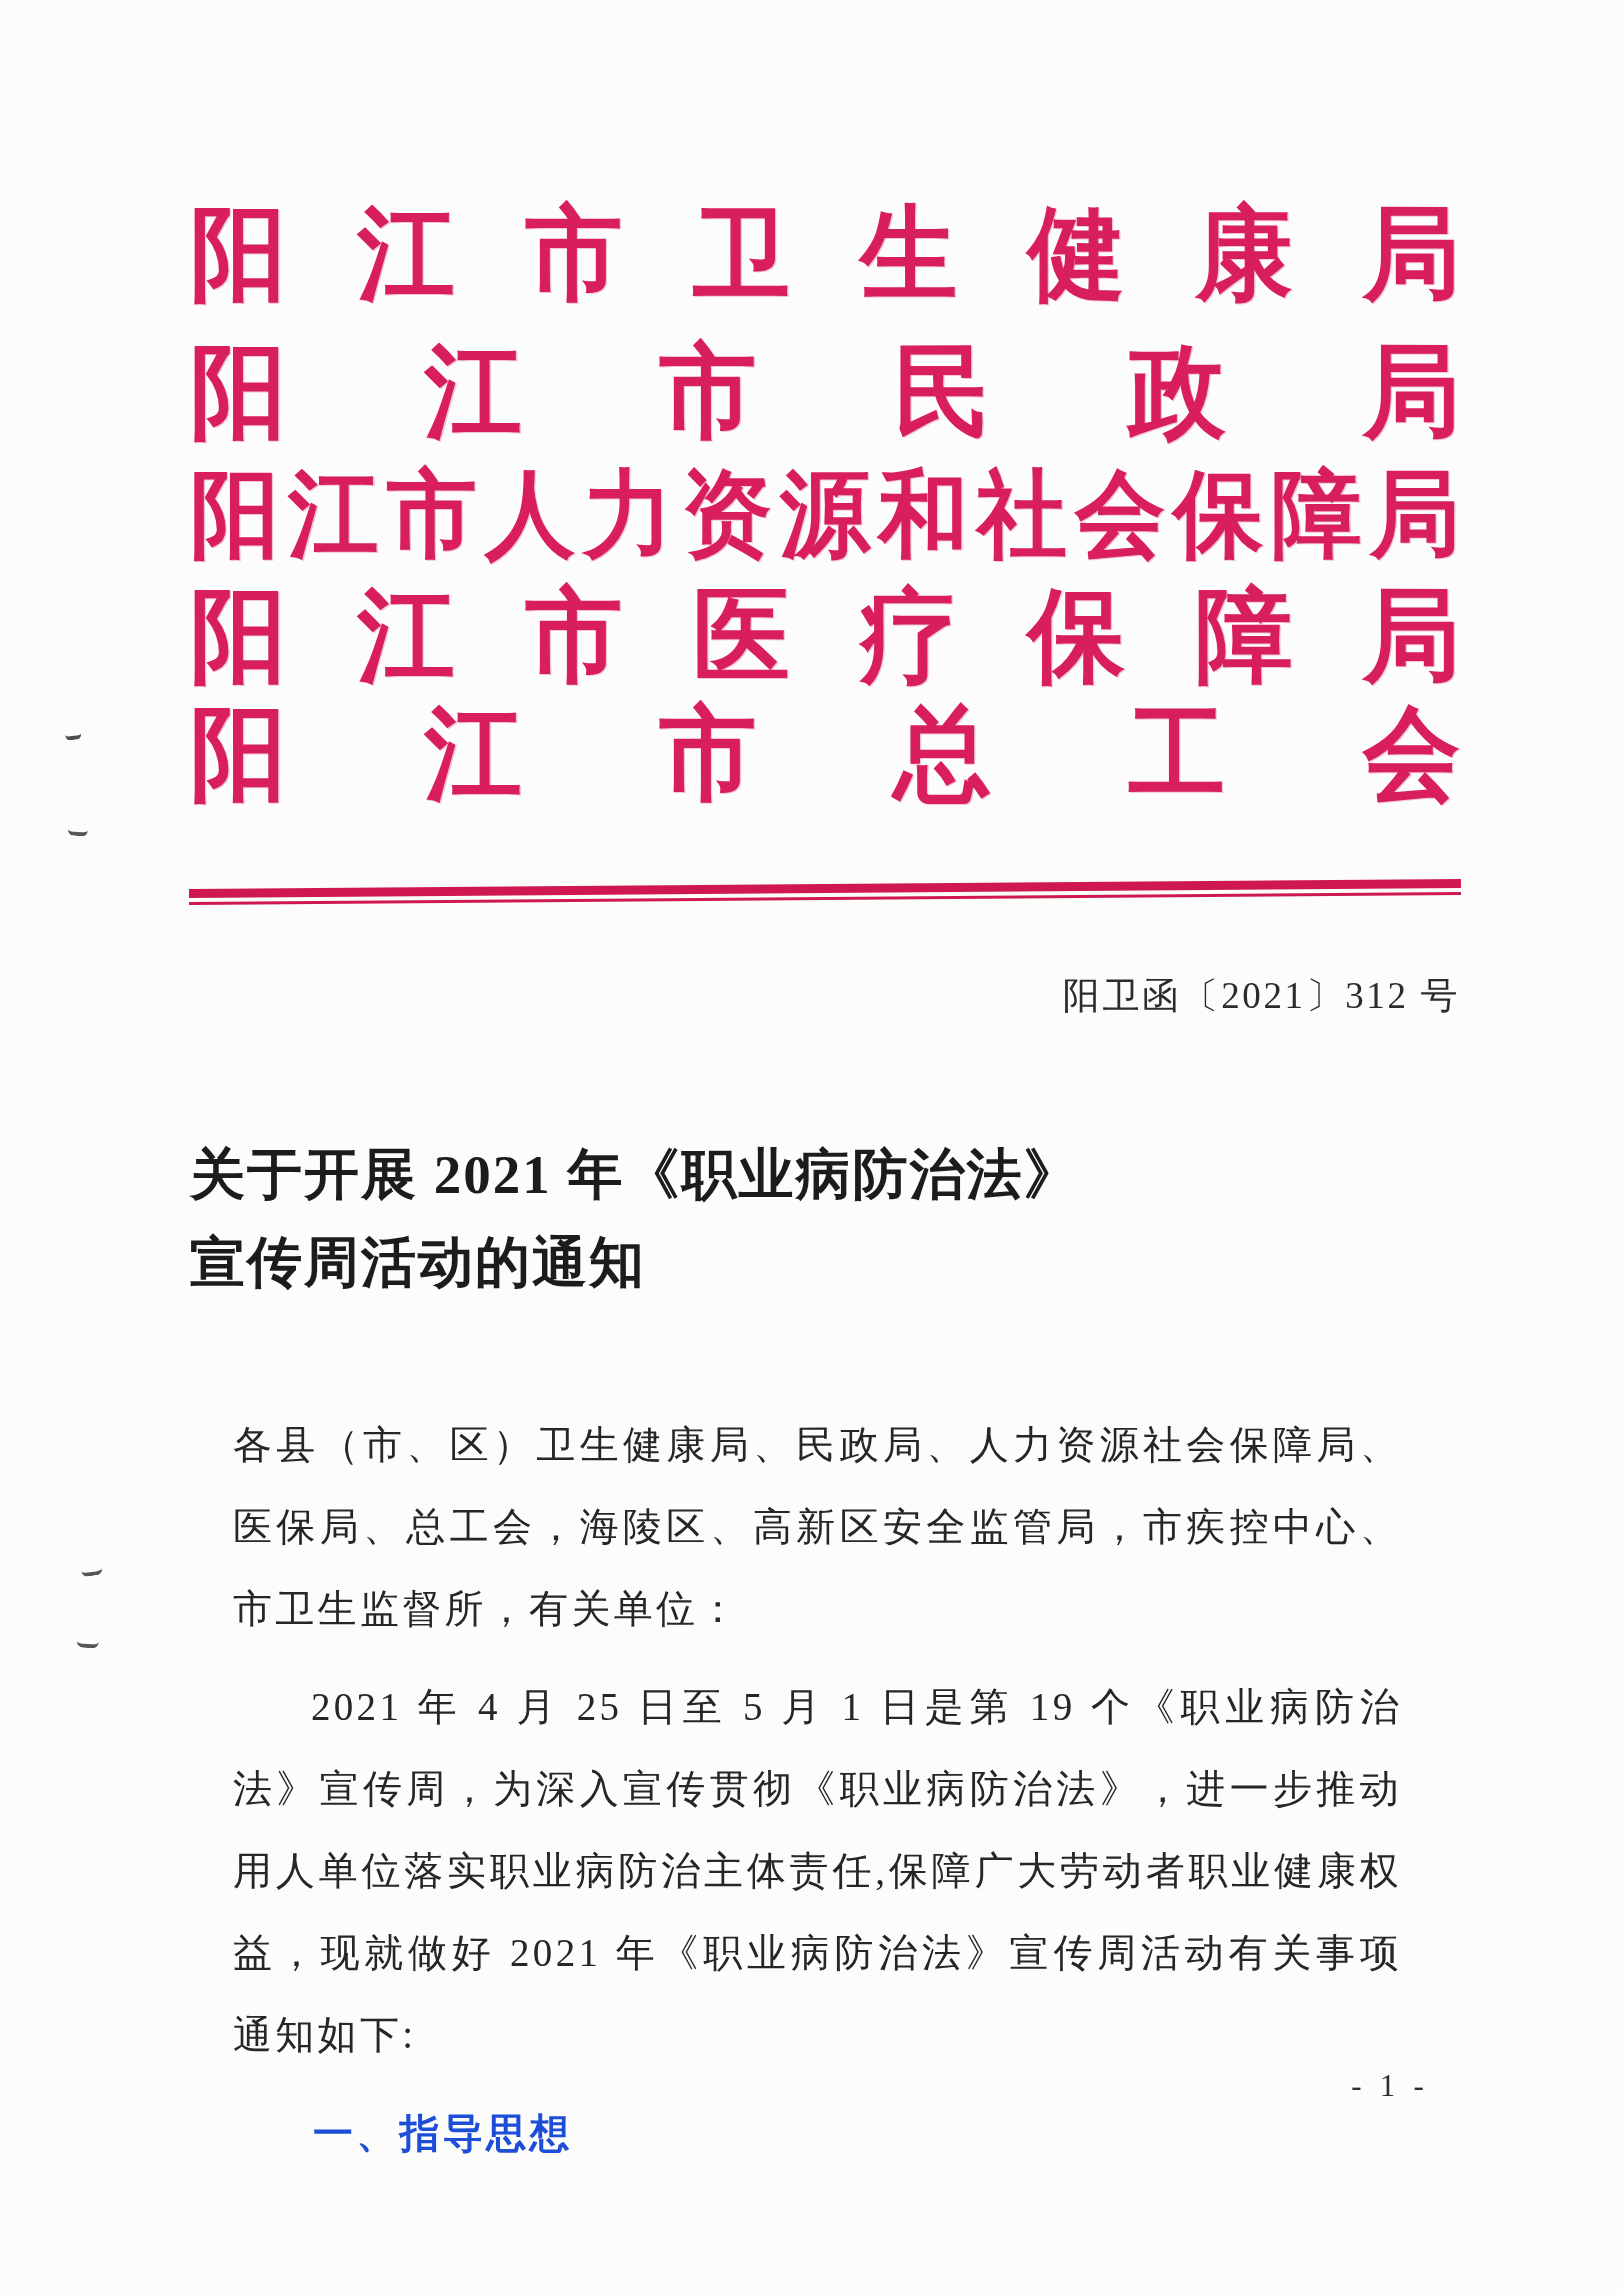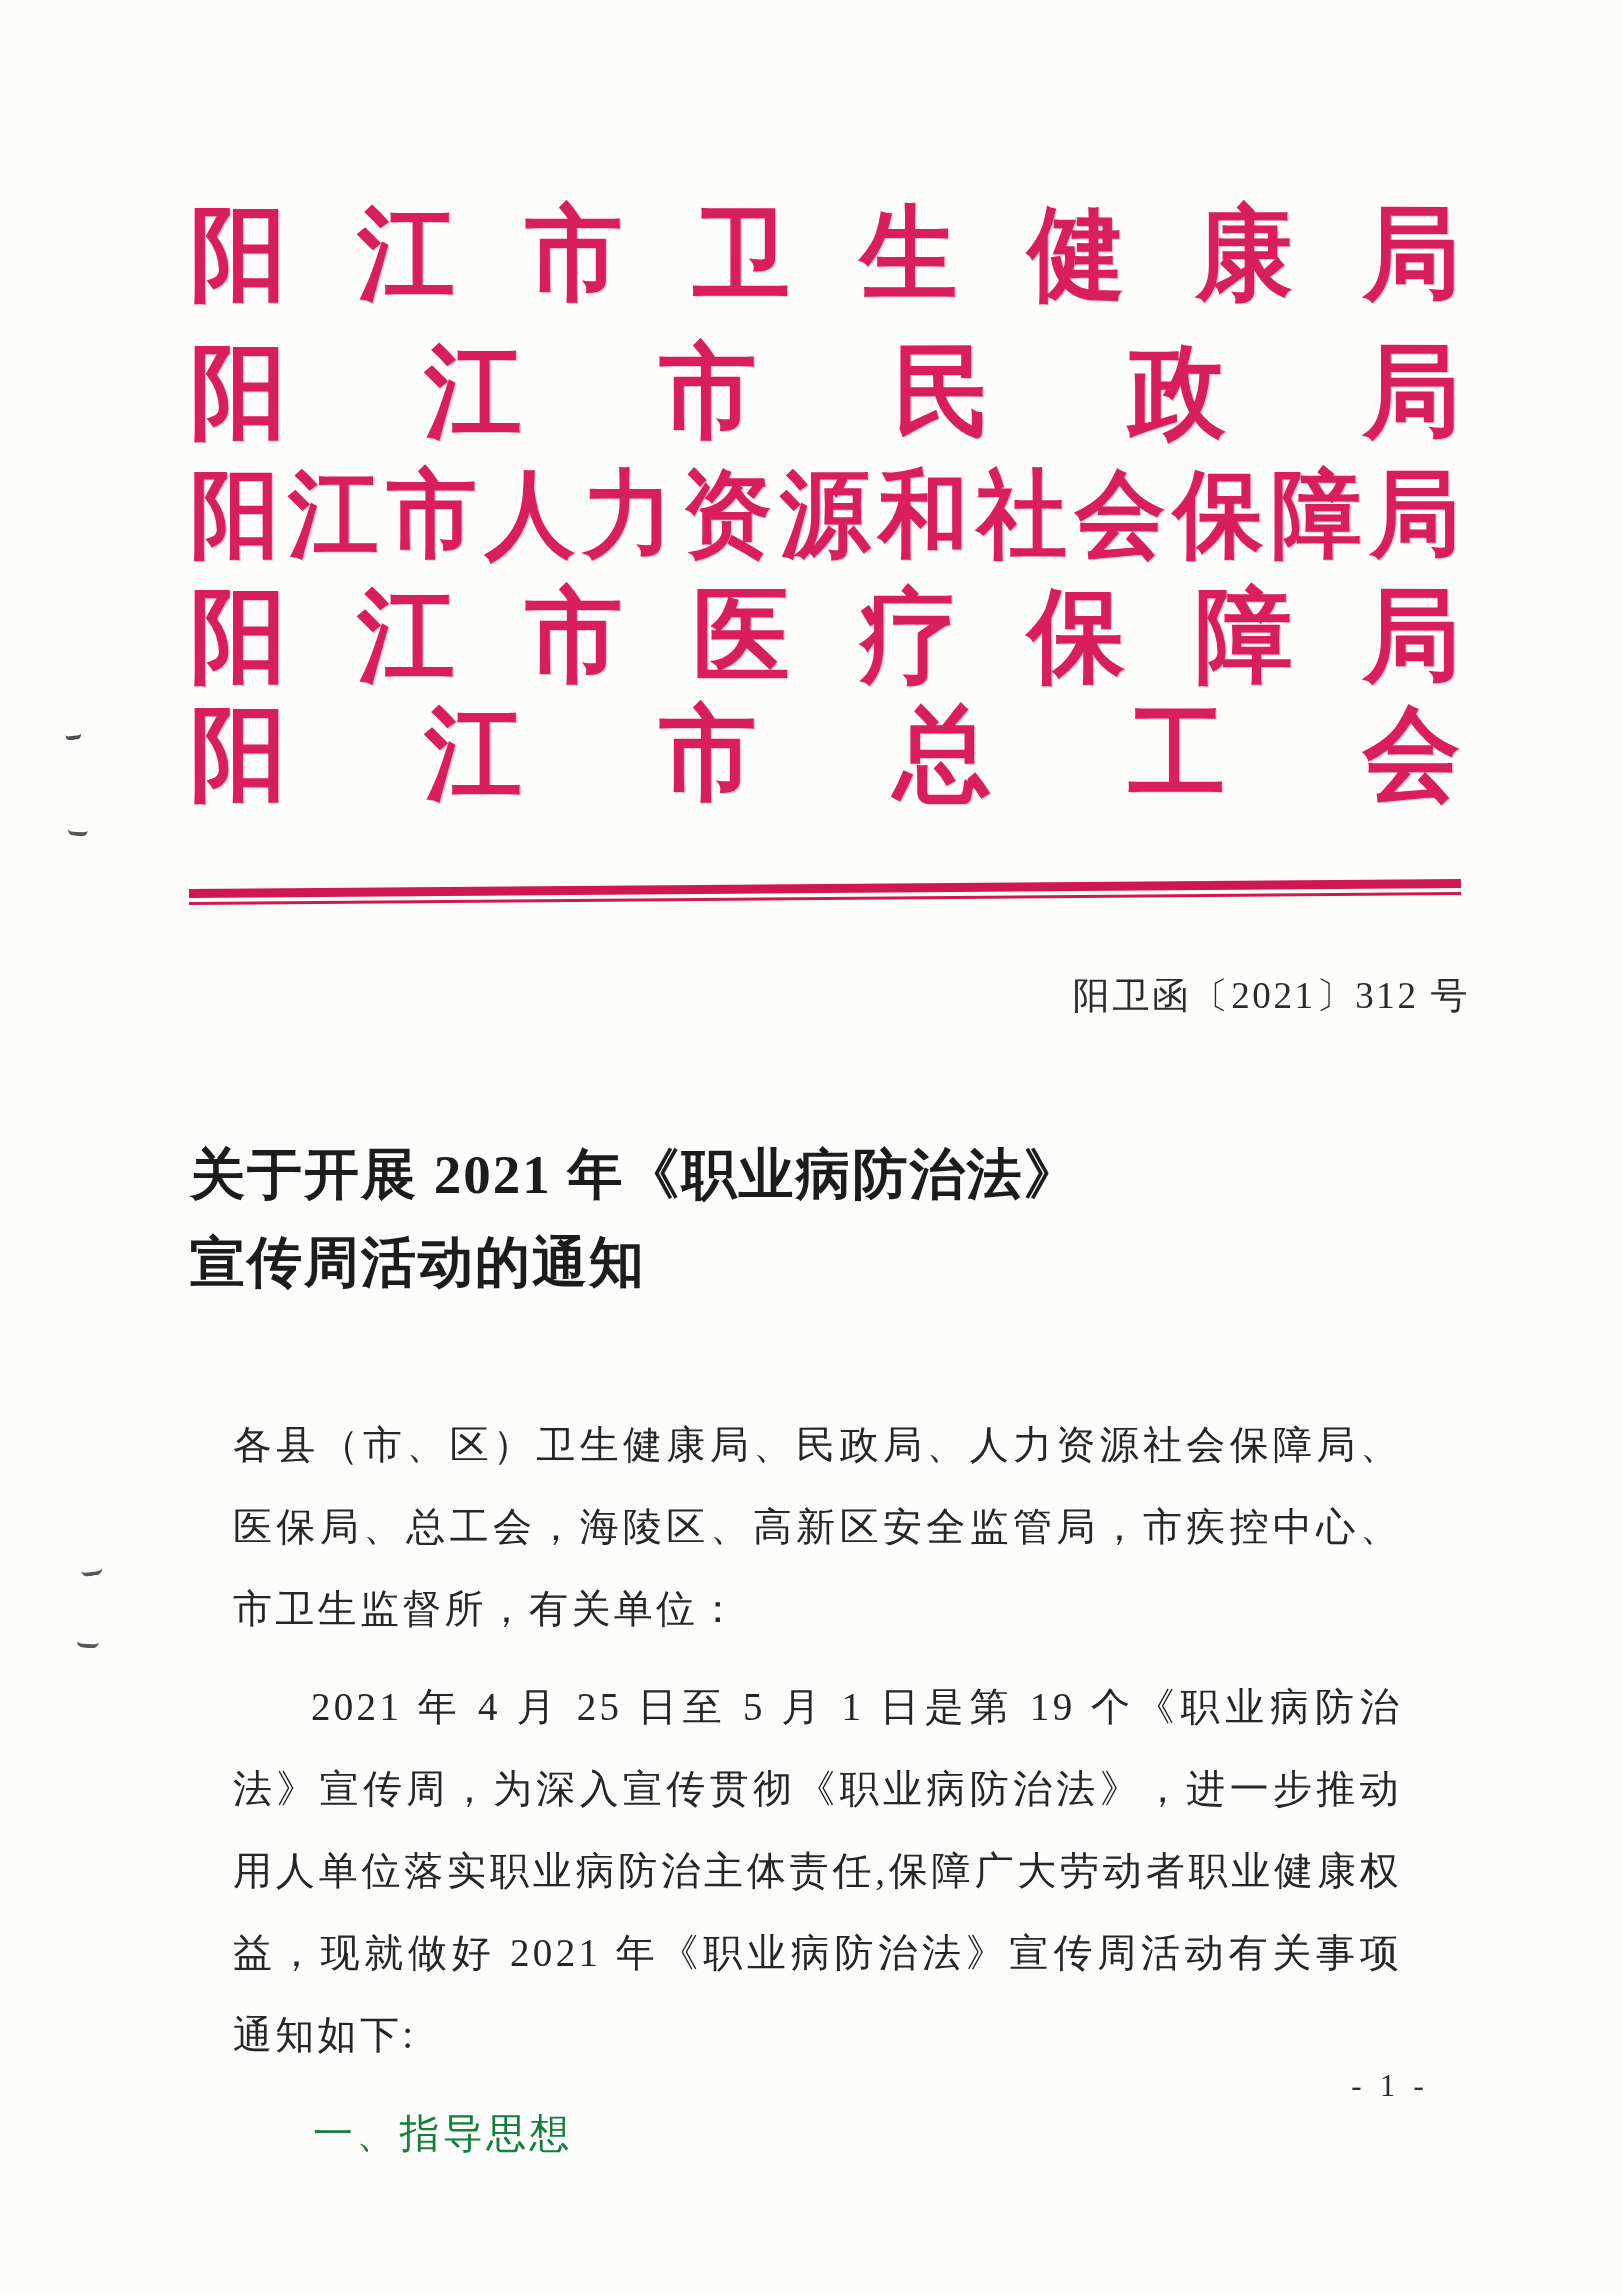--- a/index.html
+++ b/index.html
@@ -36,21 +36,21 @@
   
   .divider{
     position:absolute;left:189px;top:884px;width:1272px;
     transform:rotate(-0.45deg);
   }
   .divider-bar{background:#cf1751;}
   .divider-thick{height:9.2px;}
   .divider-thin{height:2.6px;margin-top:3.9px;}
   
   .doc-number{
-    position:absolute;left:200px;top:974px;width:1270px;
+    position:absolute;left:190px;top:974px;width:1270px;
     text-align:right;
     font-size:37px;letter-spacing:2.6px;
     color:#2b2b2b;line-height:1.2;
   }
   
   .title{
     position:absolute;left:190px;top:1131px;width:1270px;
     font-size:55px;font-weight:700;
     letter-spacing:2px;
     color:#1c1c1e;
@@ -61,23 +61,23 @@
     position:absolute;left:217px;top:1388px;width:1201px;
     font-size:39px;letter-spacing:3.3px;
     line-height:82px;
     color:#262628;
     text-align:justify;
   }
   .body-text p{margin:16px;padding:0;}
   .indent{text-indent:2em;}
   .section-heading{
     font-family:"Liberation Sans","DejaVu Sans",sans-serif;
-    font-weight:400;
+    font-weight:700;
     font-size:40px;
-    color:#15803d;
+    color:#1d4ed8;
   }
   
   .page-number{
     position:absolute;top:2068px;right:194px;
     font-size:31px;letter-spacing:5.2px;
     color:#2e2e30;
   }
   
   .artifact{
     position:absolute;

